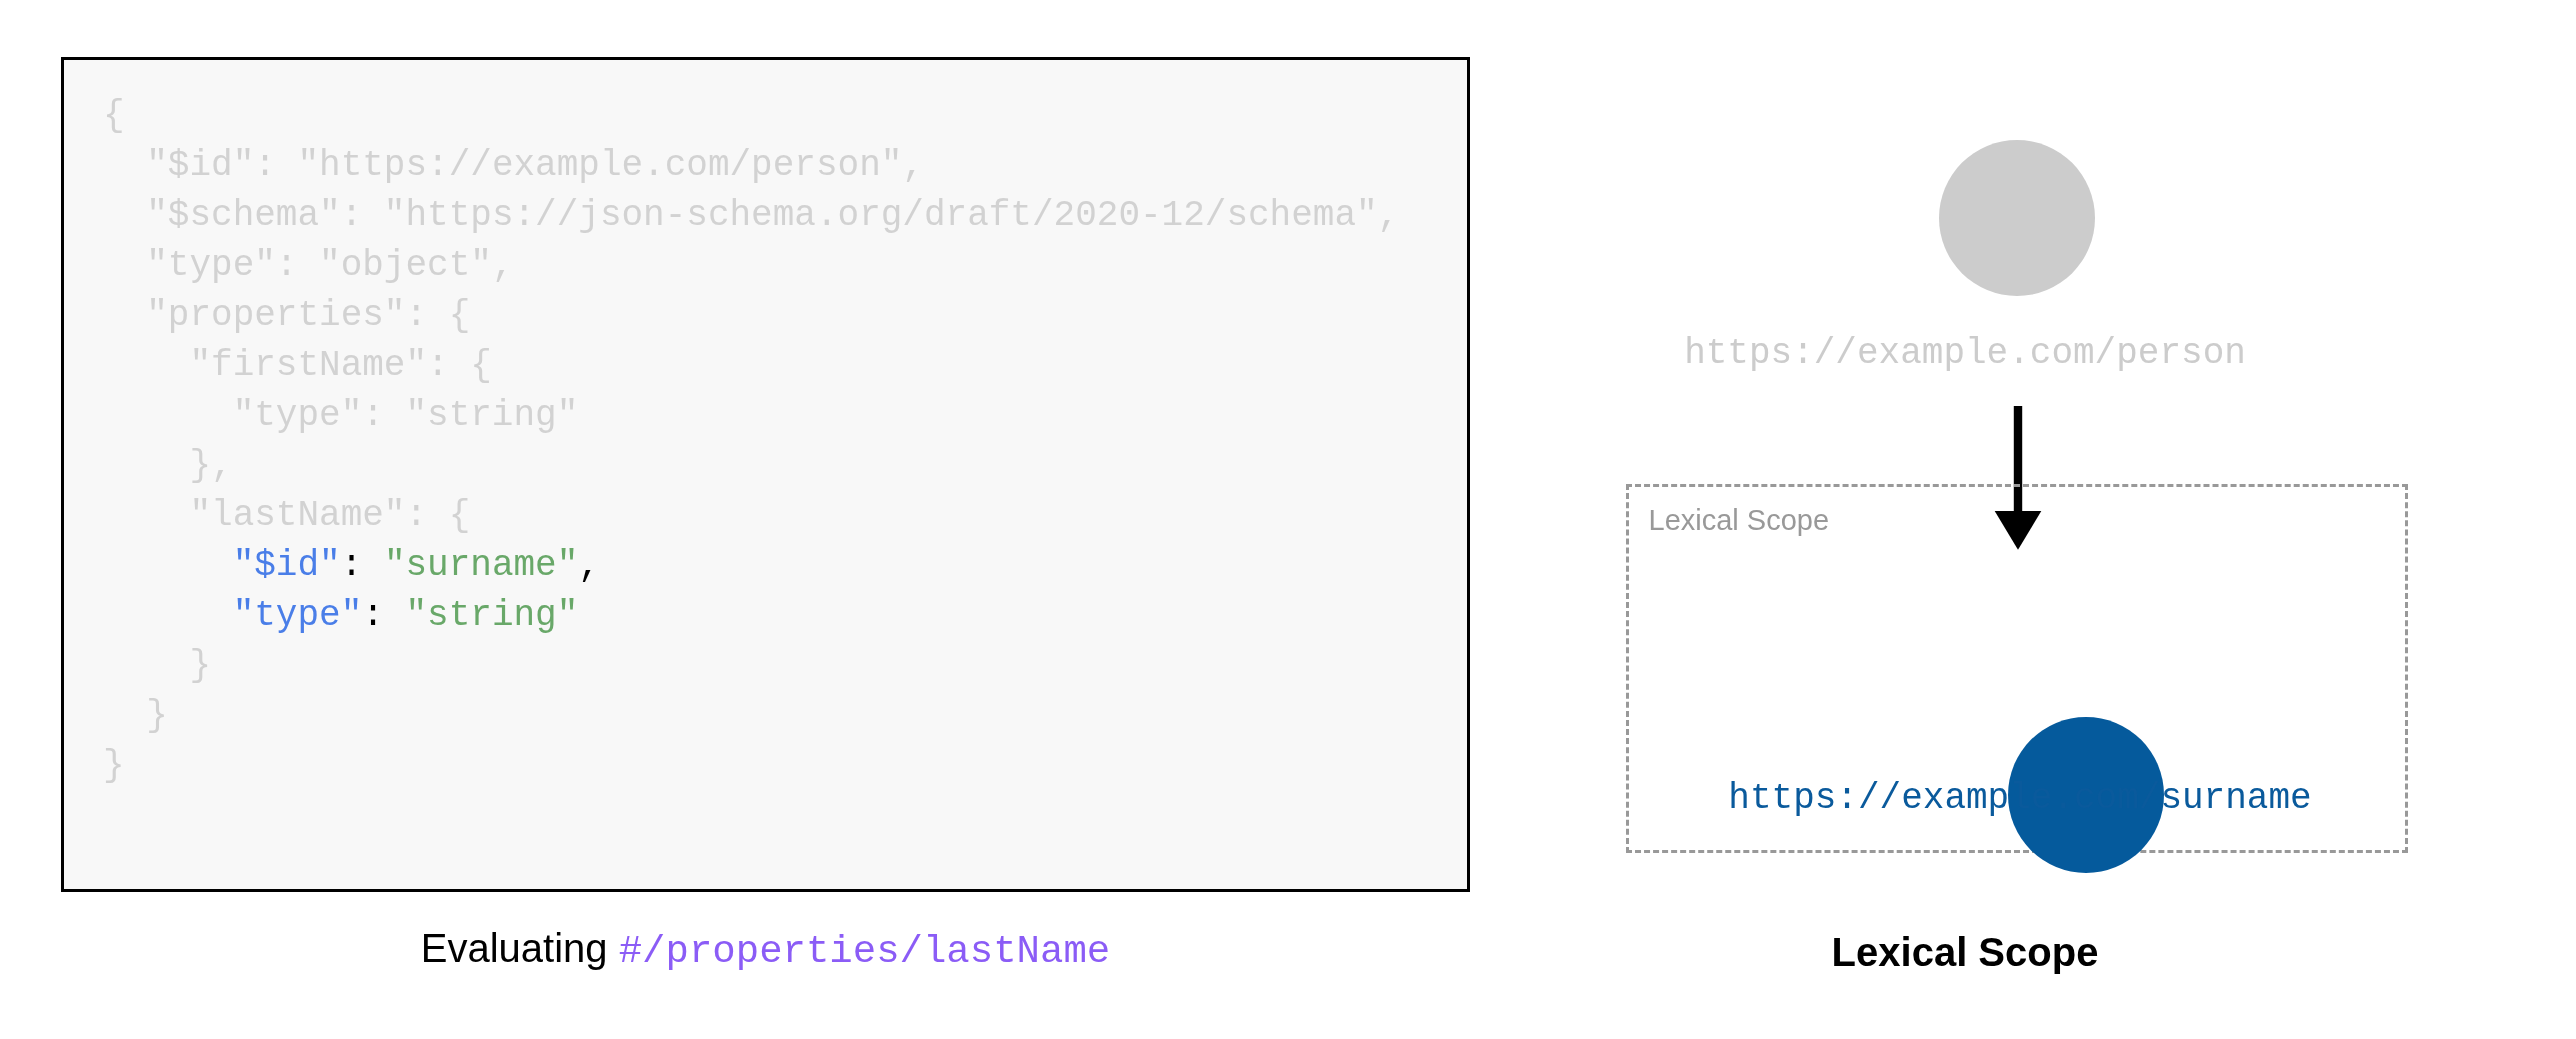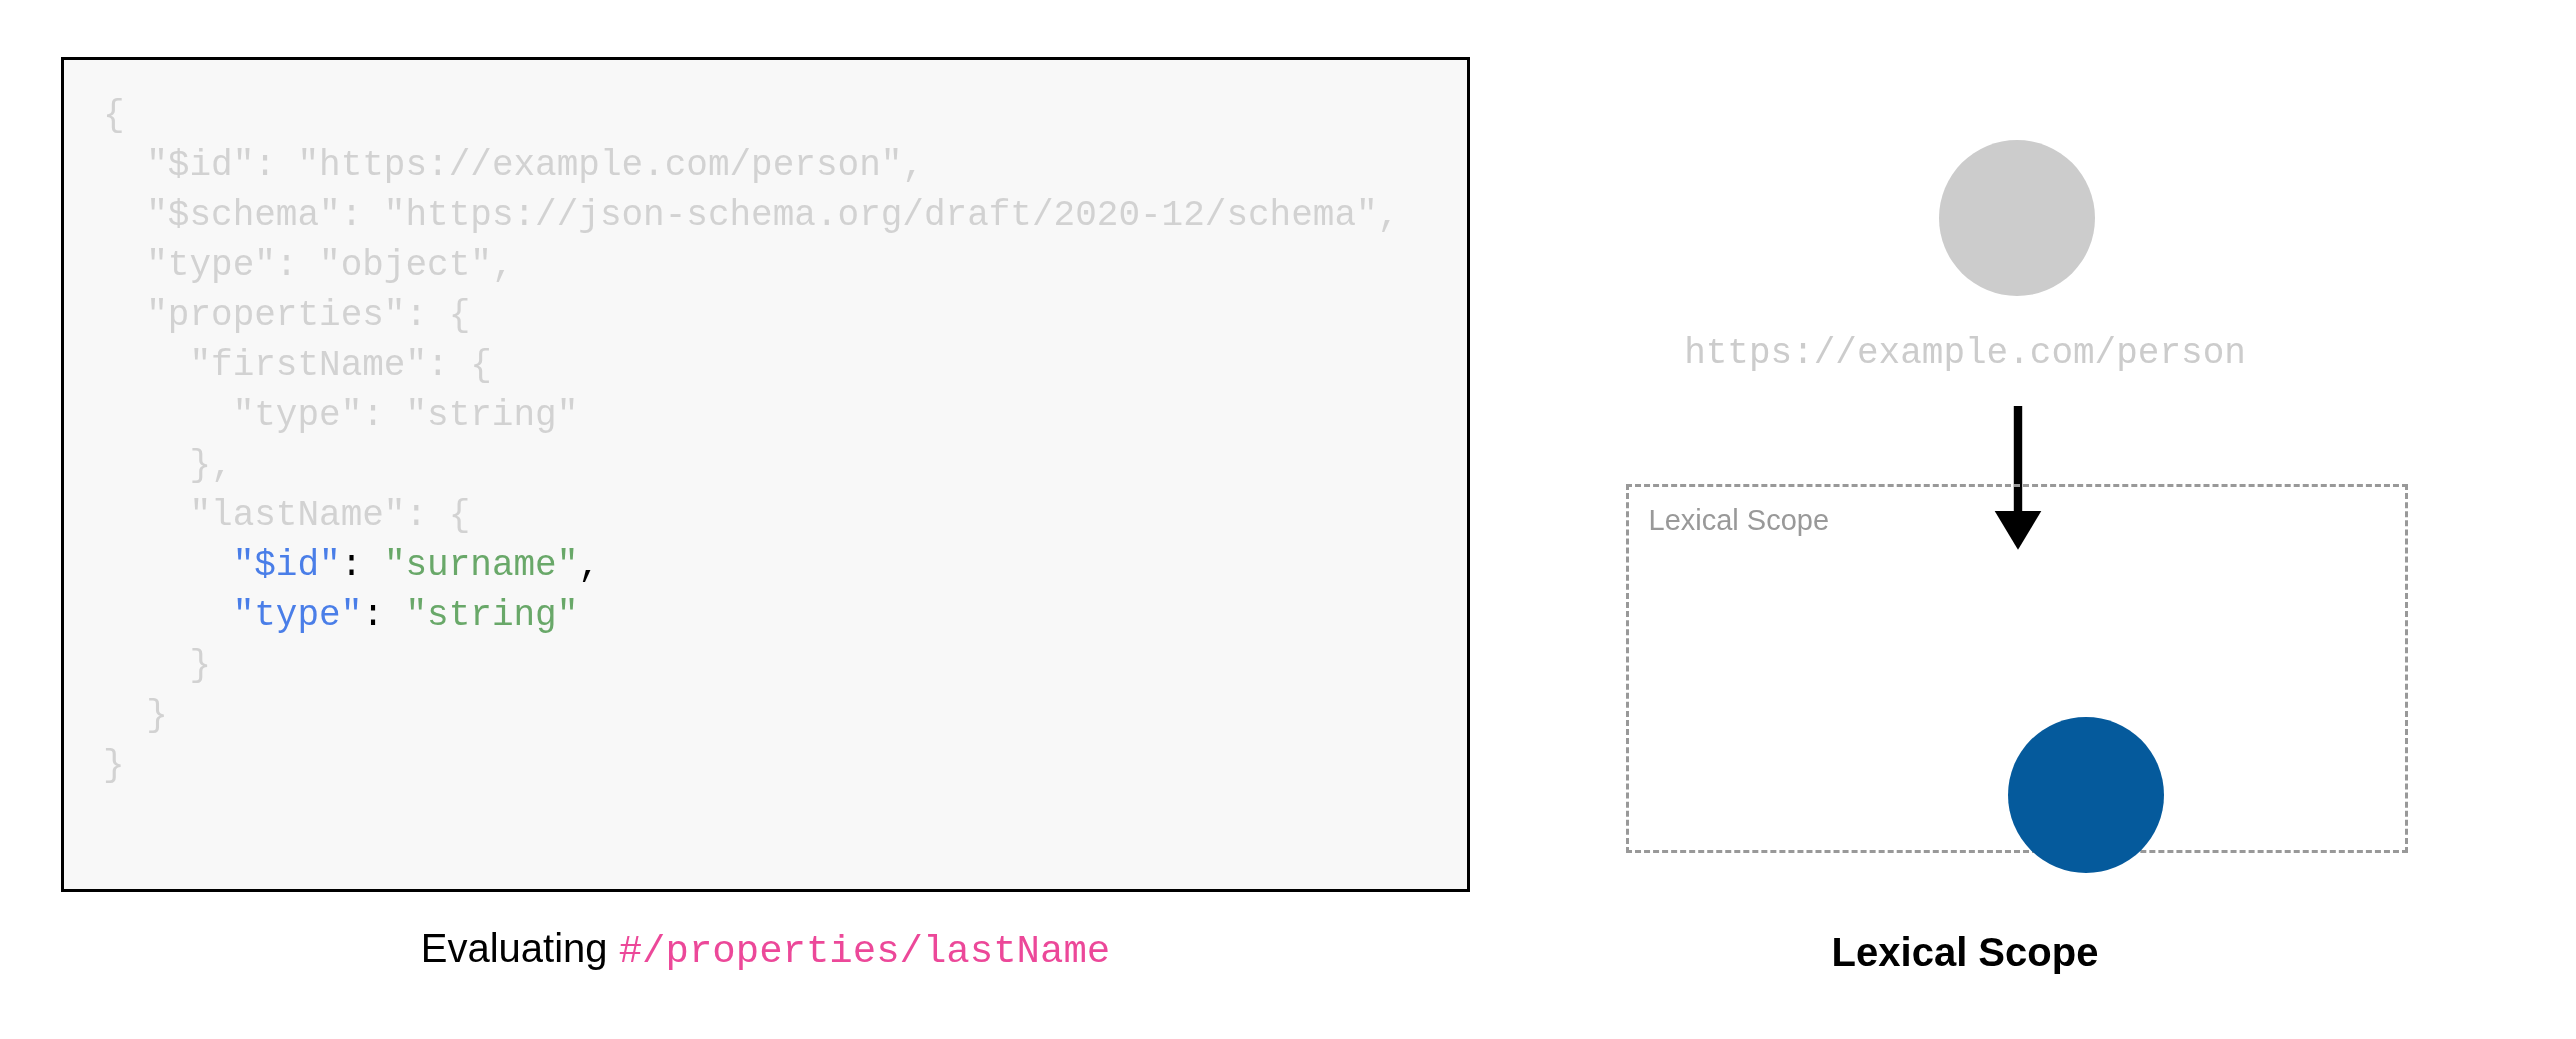--- a/index.html
+++ b/index.html
@@ -59,21 +59,21 @@
   }
   .cap-bold {
     font-family: "Liberation Sans", sans-serif;
     font-weight: normal;
     font-size: 40px;
     color: #000000;
   }
   .cap-mono {
     font-family: "Liberation Mono", "DejaVu Sans Mono", monospace;
     font-size: 39px;
-    color: #ec4899;
+    color: #8b5cf6;
   }
 
   
   #diagram-panel {
     position: absolute;
     left: 1559px;
     top: 0px;
     width: 961px;
     height: 989px;
   }
@@ -186,20 +186,21 @@
     <div id="root-node-label">https://example.com/person</div>
 
     <svg id="resolution-arrow" viewBox="0 0 120 230" xmlns="http://www.w3.org/2000/svg">
       <line x1="60" y1="0" x2="60" y2="168" stroke="#000000" stroke-width="13"></line>
       <polygon points="24,162 96,162 60,222" fill="#000000"></polygon>
     </svg>
 
     <div id="lexical-scope-box">
       <div id="lexical-scope-box-label">Lexical Scope</div>
       <div id="scoped-node-circle"></div>
+      <div id="scoped-node-label">https://example.com/surname</div>
     </div>
 
   </div>
 
   <div id="right-caption">Lexical Scope</div>
 
 </div>
 
 
 </body></html>

